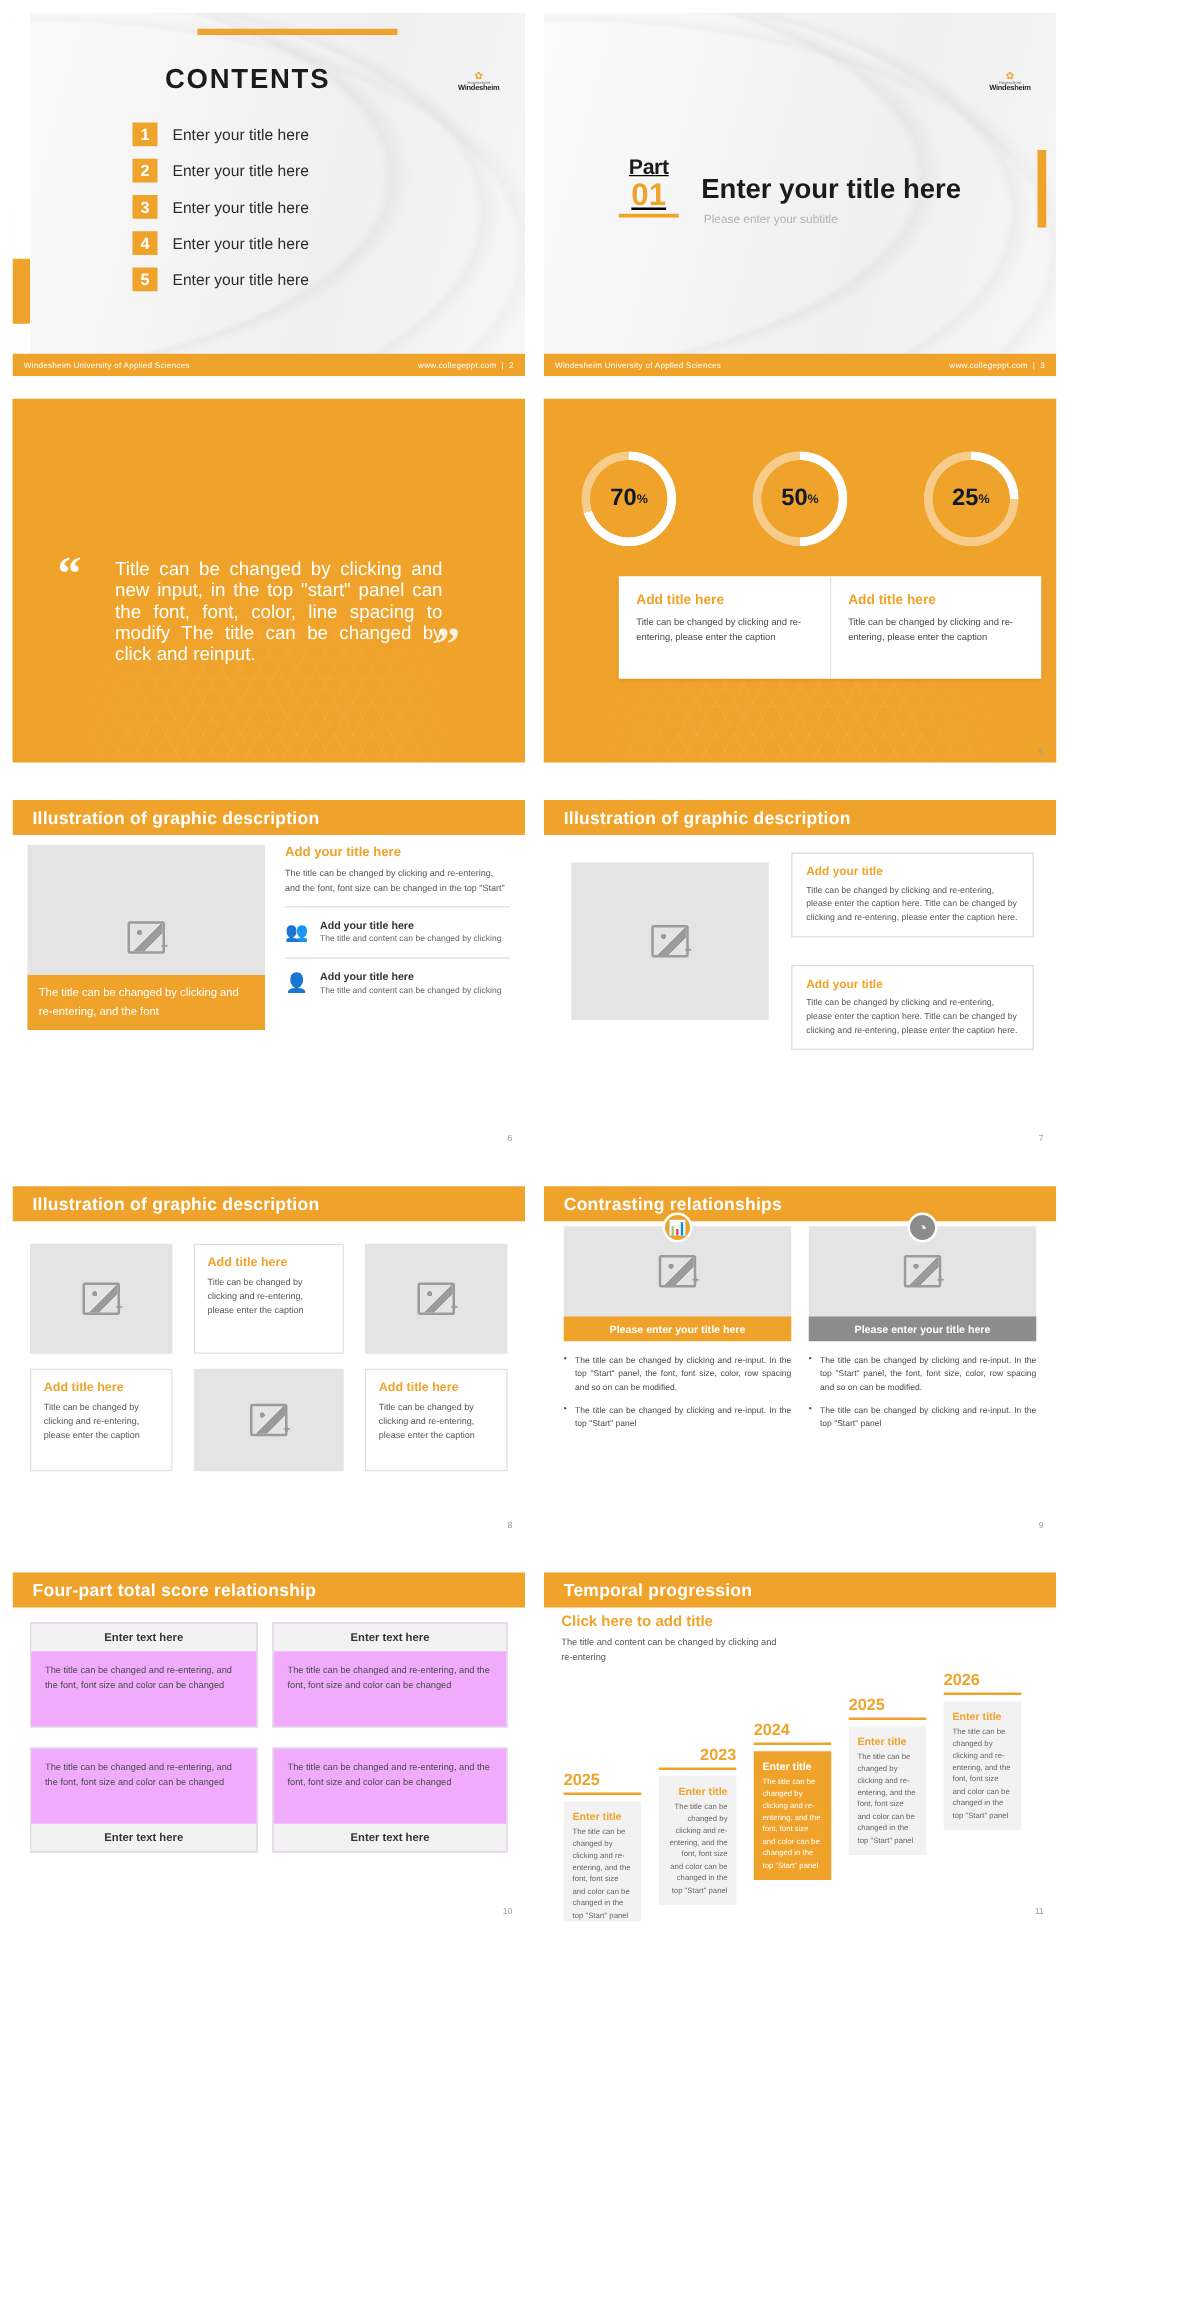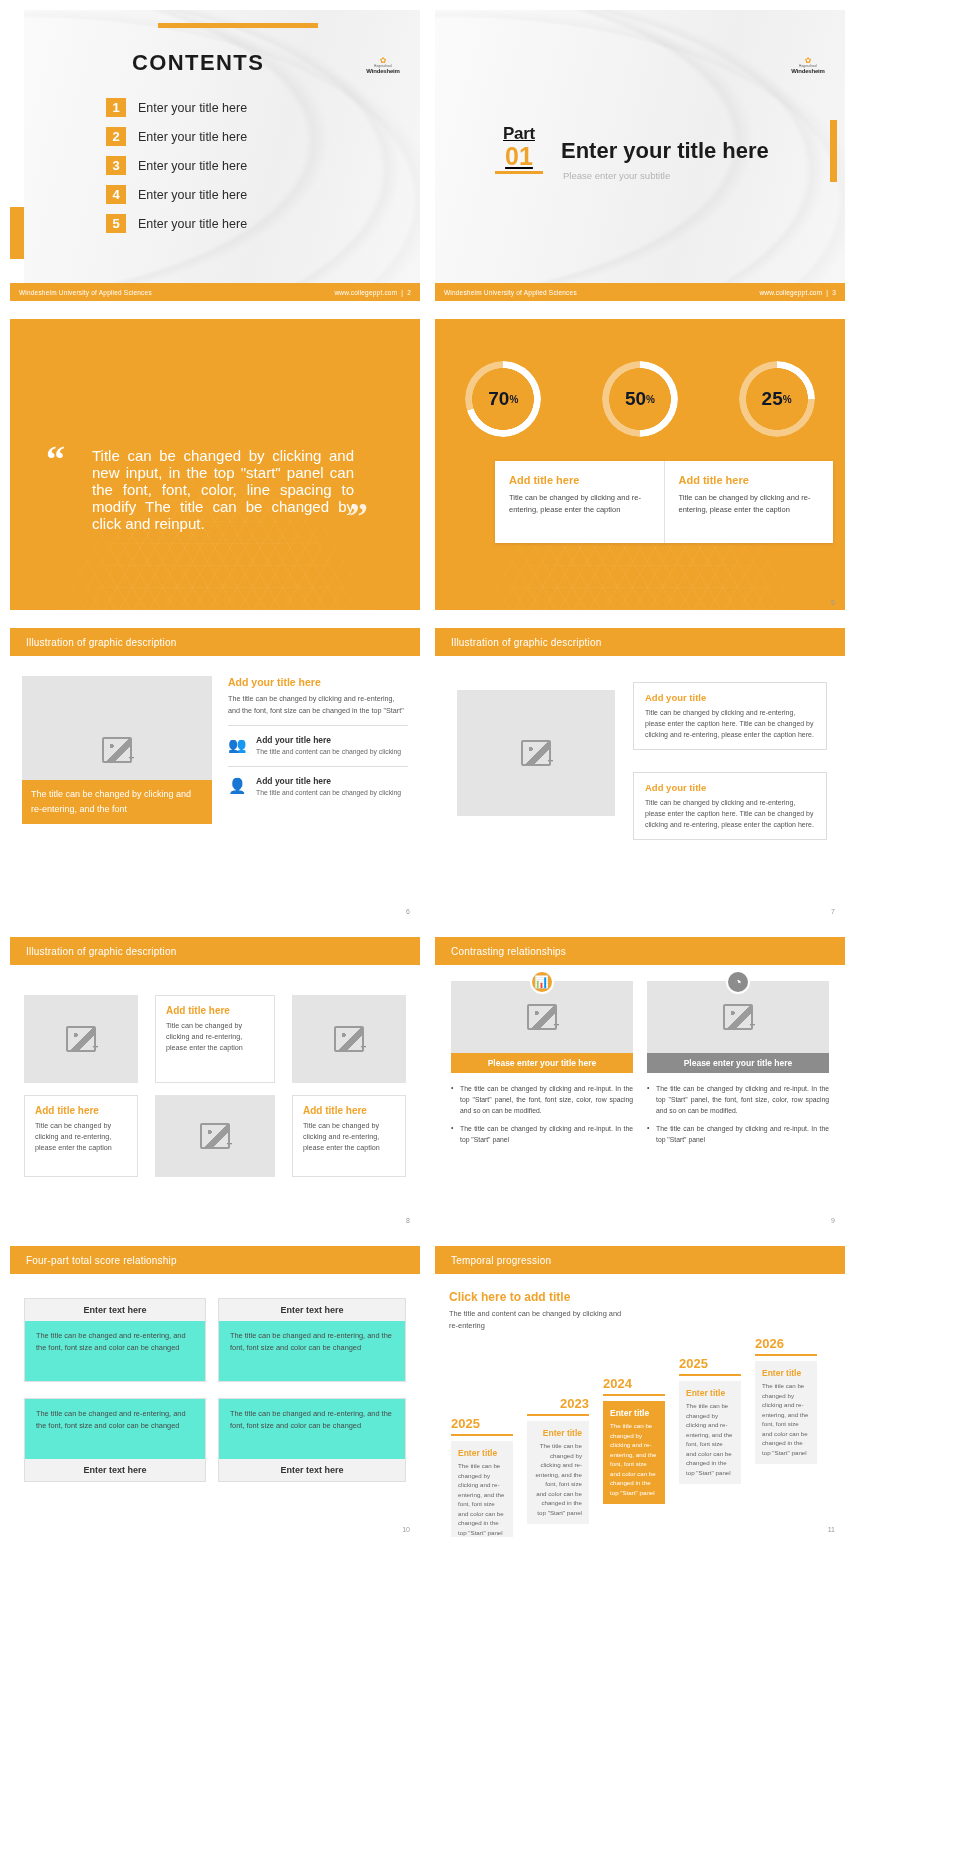--- a/index.html
+++ b/index.html
@@ -86,22 +86,22 @@
   .donut .val sup { font-size:10px; font-weight:bold; }
   .s5-cards { position:absolute; left:60px; right:12px; top:142px; height:82px; background:#fff;
               display:flex; box-shadow:0 1px 3px rgba(0,0,0,.12); }
   .s5-card { flex:1; padding:13px 14px; }
   .s5-card + .s5-card { border-left:1px solid #e2e2e2; }
   .s5-card h4 { color:#f0a32a; font-size:11px; margin-bottom:6px; }
   .s5-card p { font-size:7.5px; color:#4a4a4a; line-height:12px; }
   .pagenum { position:absolute; right:10px; bottom:4px; font-size:7px; color:#9a9a9a; }
 
   
-  .hdr { position:absolute; left:0; top:0; width:100%; height:28px; background:#f0a32a;
-         color:#fff; font-size:10px; font-weight:normal; display:flex; align-items:center;
+  .hdr { position:absolute; left:0; top:12px; width:100%; height:28px; background:#f0a32a;
+         color:#fff; font-size:14px; font-weight:bold; display:flex; align-items:center;
          padding-left:16px; letter-spacing:.2px; }
   .ph { background:#e4e4e4; position:relative; }
   .ph::after {
     content:""; position:absolute; left:50%; top:50%; transform:translate(-50%,-50%);
     width:26px; height:22px; border:2.4px solid #9b9b9b; border-radius:2px;
     background:
       radial-gradient(circle at 30% 32%, #9b9b9b 2px, transparent 2.2px),
       linear-gradient(135deg, transparent 52%, #9b9b9b 52%, #9b9b9b 70%, transparent 70%);
   }
   .ph .plus { position:absolute; left:calc(50% + 9px); top:calc(50% + 3px); width:11px; height:11px;
@@ -139,21 +139,21 @@
               width:24px; height:24px; border-radius:50%; display:flex; align-items:center;
               justify-content:center; color:#fff; font-size:12px; border:2px solid #fff; z-index:3; }
   .s9-bar { height:20px; color:#fff; font-size:8.5px; display:flex; align-items:center;
             justify-content:center; font-weight:bold; }
   .s9-bul { margin-top:10px; }
   .s9-bul li { list-style:none; font-size:6.8px; color:#4a4a4a; line-height:11px;
                margin-bottom:7px; padding-left:9px; position:relative; text-align:justify; }
   .s9-bul li::before { content:"•"; position:absolute; left:0; top:-1px; }
 
   
-  .s10-cell { position:absolute; border:1px solid #dfdfdf; background:#5eead4; }
+  .s10-cell { position:absolute; border:1px solid #dfdfdf; background:#f0abfc; }
   .s10-hd { background:#f2f2f2; height:22px; display:flex; align-items:center; justify-content:center;
             font-size:9px; font-weight:bold; color:#333; }
   .s10-bd { padding:9px 11px; font-size:7.4px; color:#4a4a4a; line-height:12px; }
   .s10-center { position:absolute; left:120px; top:122px; width:170px; height:46px; background:#f0a32a;
                 color:#fff; display:flex; align-items:center; justify-content:center;
                 font-size:11px; font-weight:bold; border:3px solid #fff;
                 box-shadow:0 1px 5px rgba(0,0,0,.22); z-index:4; }
 
   
   .s11-lead { position:absolute; left:14px; top:44px; width:180px; }

